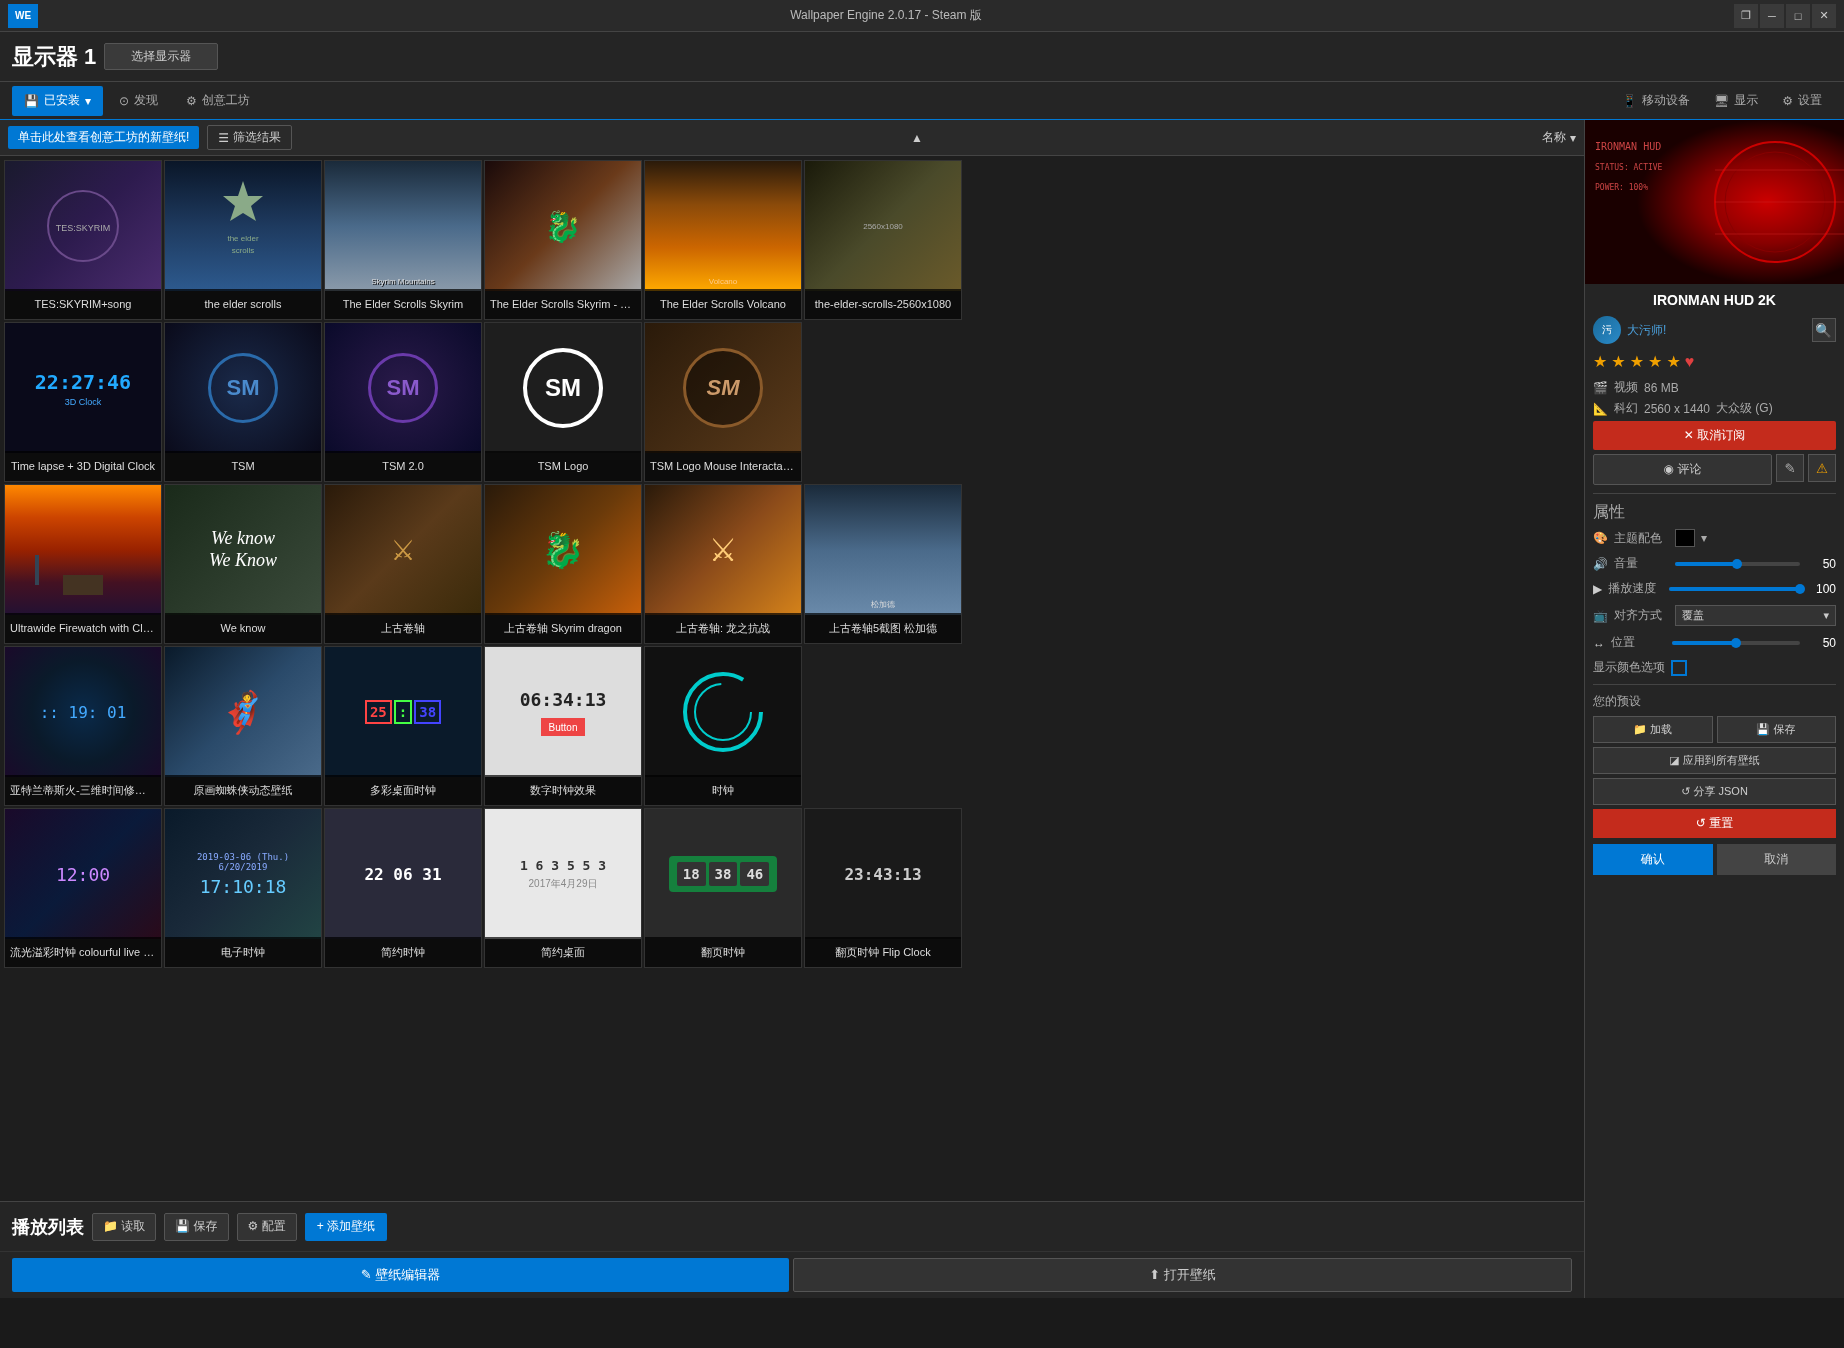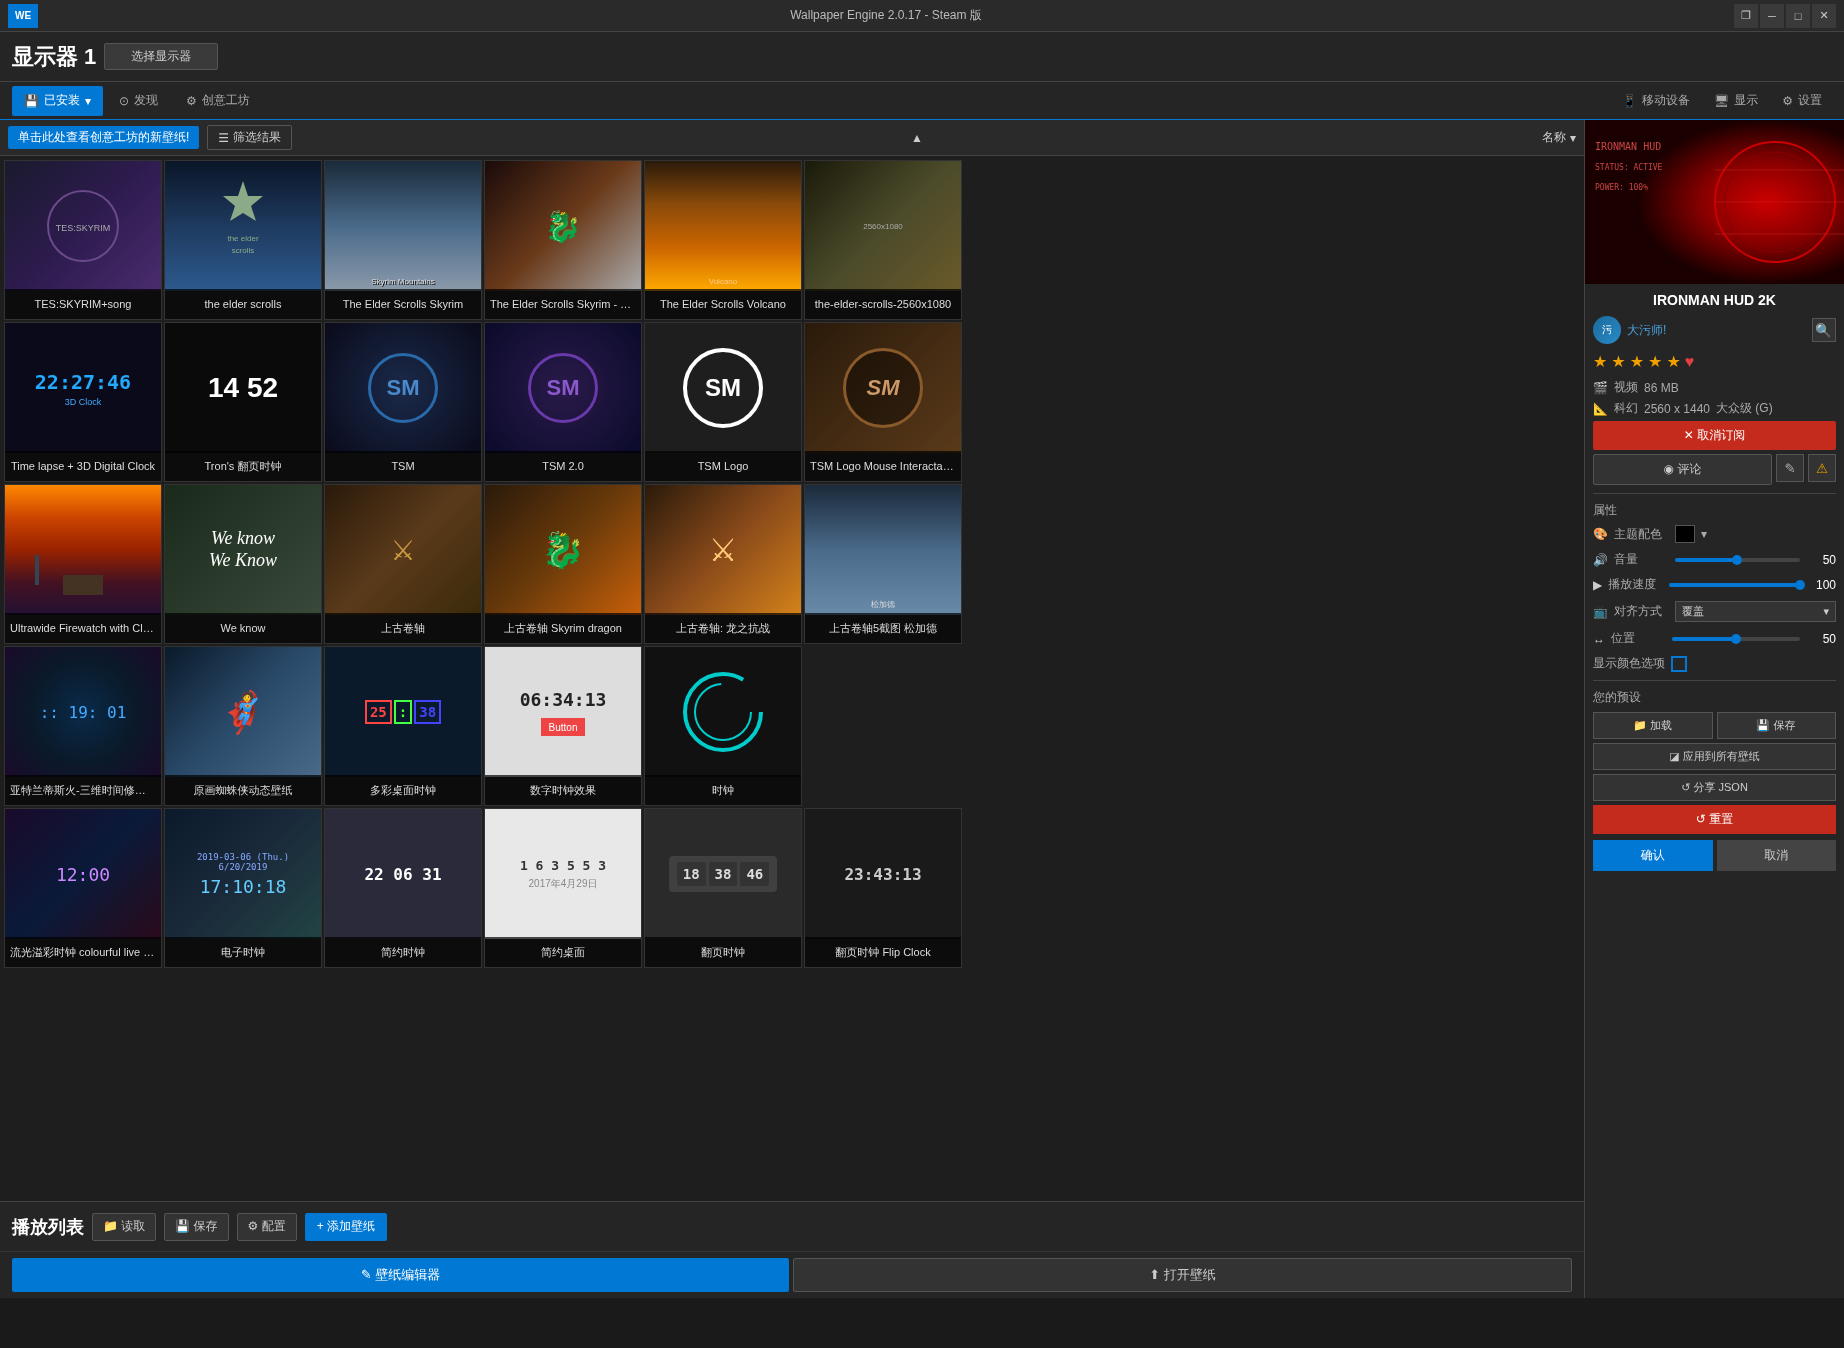--- a/index.html
+++ b/index.html
@@ -285,21 +285,21 @@
       margin-bottom: 4px;
       font-size: 12px;
       color: #aaa;
     }
     .prop-section {
       border-top: 1px solid #444;
       margin-top: 8px;
       padding-top: 8px;
     }
     .prop-title {
-      font-size: 12px;
+      font-size: 16px;
       color: #aaa;
       margin-bottom: 6px;
     }
     .prop-row {
       display: flex;
       align-items: center;
       gap: 6px;
       margin-bottom: 8px;
       font-size: 12px;
     }
@@ -635,26 +635,20 @@
 
       <div class="grid-row">
         <div class="grid-item">
           <div class="grid-item-thumb" style="background:#0a0a1a;display:flex;flex-direction:column;align-items:center;justify-content:center;">
             <span style="color:#2af;font-size:20px;font-family:monospace;font-weight:bold;">22:27:46</span>
             <span style="color:#4af;font-size:9px;margin-top:3px;">3D Clock</span>
           </div>
           <div class="grid-item-label">Time lapse + 3D Digital Clock</div>
         </div>
         <div class="grid-item">
-          <div class="grid-item-thumb" style="background:#0a0a0a;display:flex;align-items:center;justify-content:center;">
-            <span style="color:#fff;font-size:28px;font-weight:bold;">14 52</span>
-          </div>
-          <div class="grid-item-label">Tron's 翻页时钟</div>
-        </div>
-        <div class="grid-item">
           <div class="grid-item-thumb" style="background:radial-gradient(circle,#1a2a4a,#0a0a1a);display:flex;align-items:center;justify-content:center;">
             <div style="width:70px;height:70px;border-radius:50%;border:3px solid #2a6aaa;display:flex;align-items:center;justify-content:center;">
               <span style="color:#4a8acc;font-size:22px;font-weight:bold;">SM</span>
             </div>
           </div>
           <div class="grid-item-label">TSM</div>
         </div>
         <div class="grid-item">
           <div class="grid-item-thumb" style="background:radial-gradient(circle,#2a1a4a,#0a0a2a);display:flex;align-items:center;justify-content:center;">
             <div style="width:70px;height:70px;border-radius:50%;border:3px solid #6a3aaa;display:flex;align-items:center;justify-content:center;">
@@ -797,21 +791,21 @@
           <div class="grid-item-thumb" style="background:#e8e8e8;display:flex;flex-direction:column;align-items:center;justify-content:center;">
             <div style="display:flex;gap:3px;margin-bottom:4px;">
               <span style="color:#333;font-family:monospace;font-size:13px;font-weight:bold;">1 6 3 5 5 3</span>
             </div>
             <span style="color:#888;font-size:10px;">2017年4月29日</span>
           </div>
           <div class="grid-item-label">简约桌面</div>
         </div>
         <div class="grid-item">
           <div class="grid-item-thumb" style="background:#2a2a2a;display:flex;align-items:center;justify-content:center;">
-            <div style="display:flex;gap:3px;background:#404040;padding:6px 8px;border-radius:4px;">
+            <div style="display:flex;gap:3px;background:#15803d;padding:6px 8px;border-radius:4px;">
               <div style="background:#333;padding:4px 6px;border-radius:2px;font-family:monospace;font-size:14px;color:#ddd;font-weight:bold;">18</div>
               <div style="background:#333;padding:4px 6px;border-radius:2px;font-family:monospace;font-size:14px;color:#ddd;font-weight:bold;">38</div>
               <div style="background:#333;padding:4px 6px;border-radius:2px;font-family:monospace;font-size:14px;color:#ddd;font-weight:bold;">46</div>
             </div>
           </div>
           <div class="grid-item-label">翻页时钟</div>
         </div>
         <div class="grid-item">
           <div class="grid-item-thumb" style="background:#1a1a1a;display:flex;align-items:center;justify-content:center;">
             <span style="font-family:monospace;font-size:16px;color:#ccc;font-weight:bold;">23:43:13</span>

